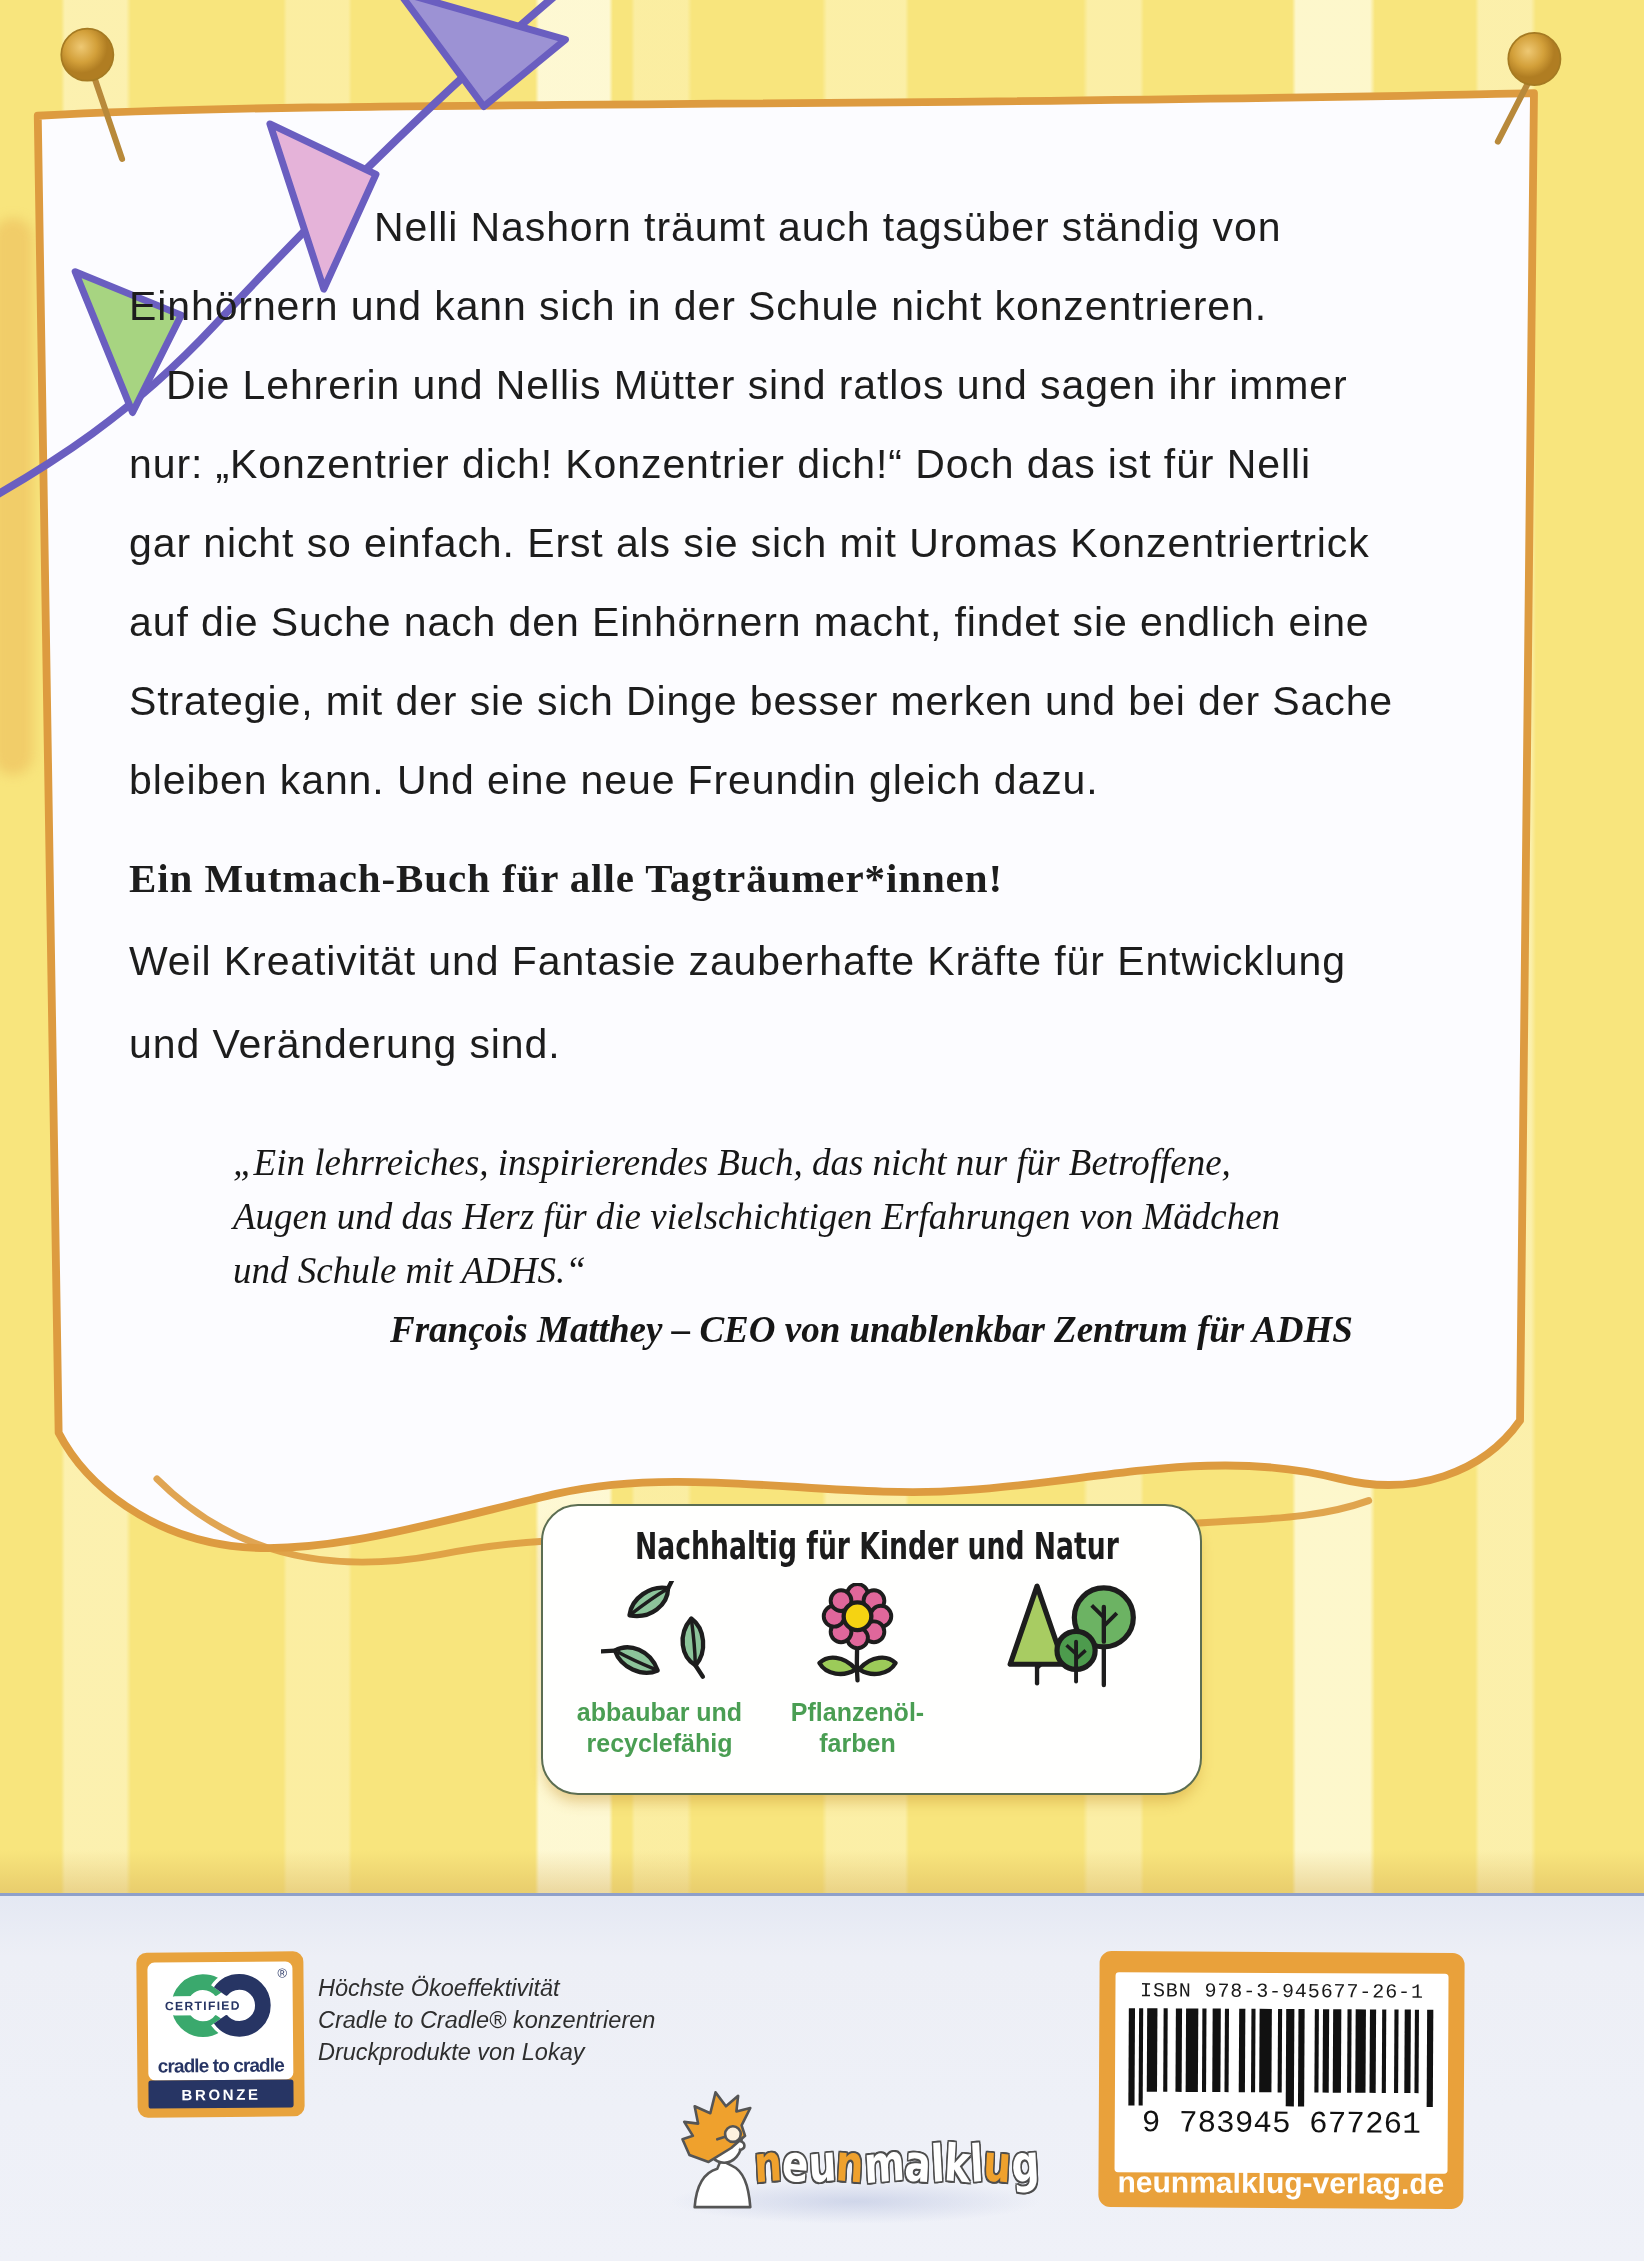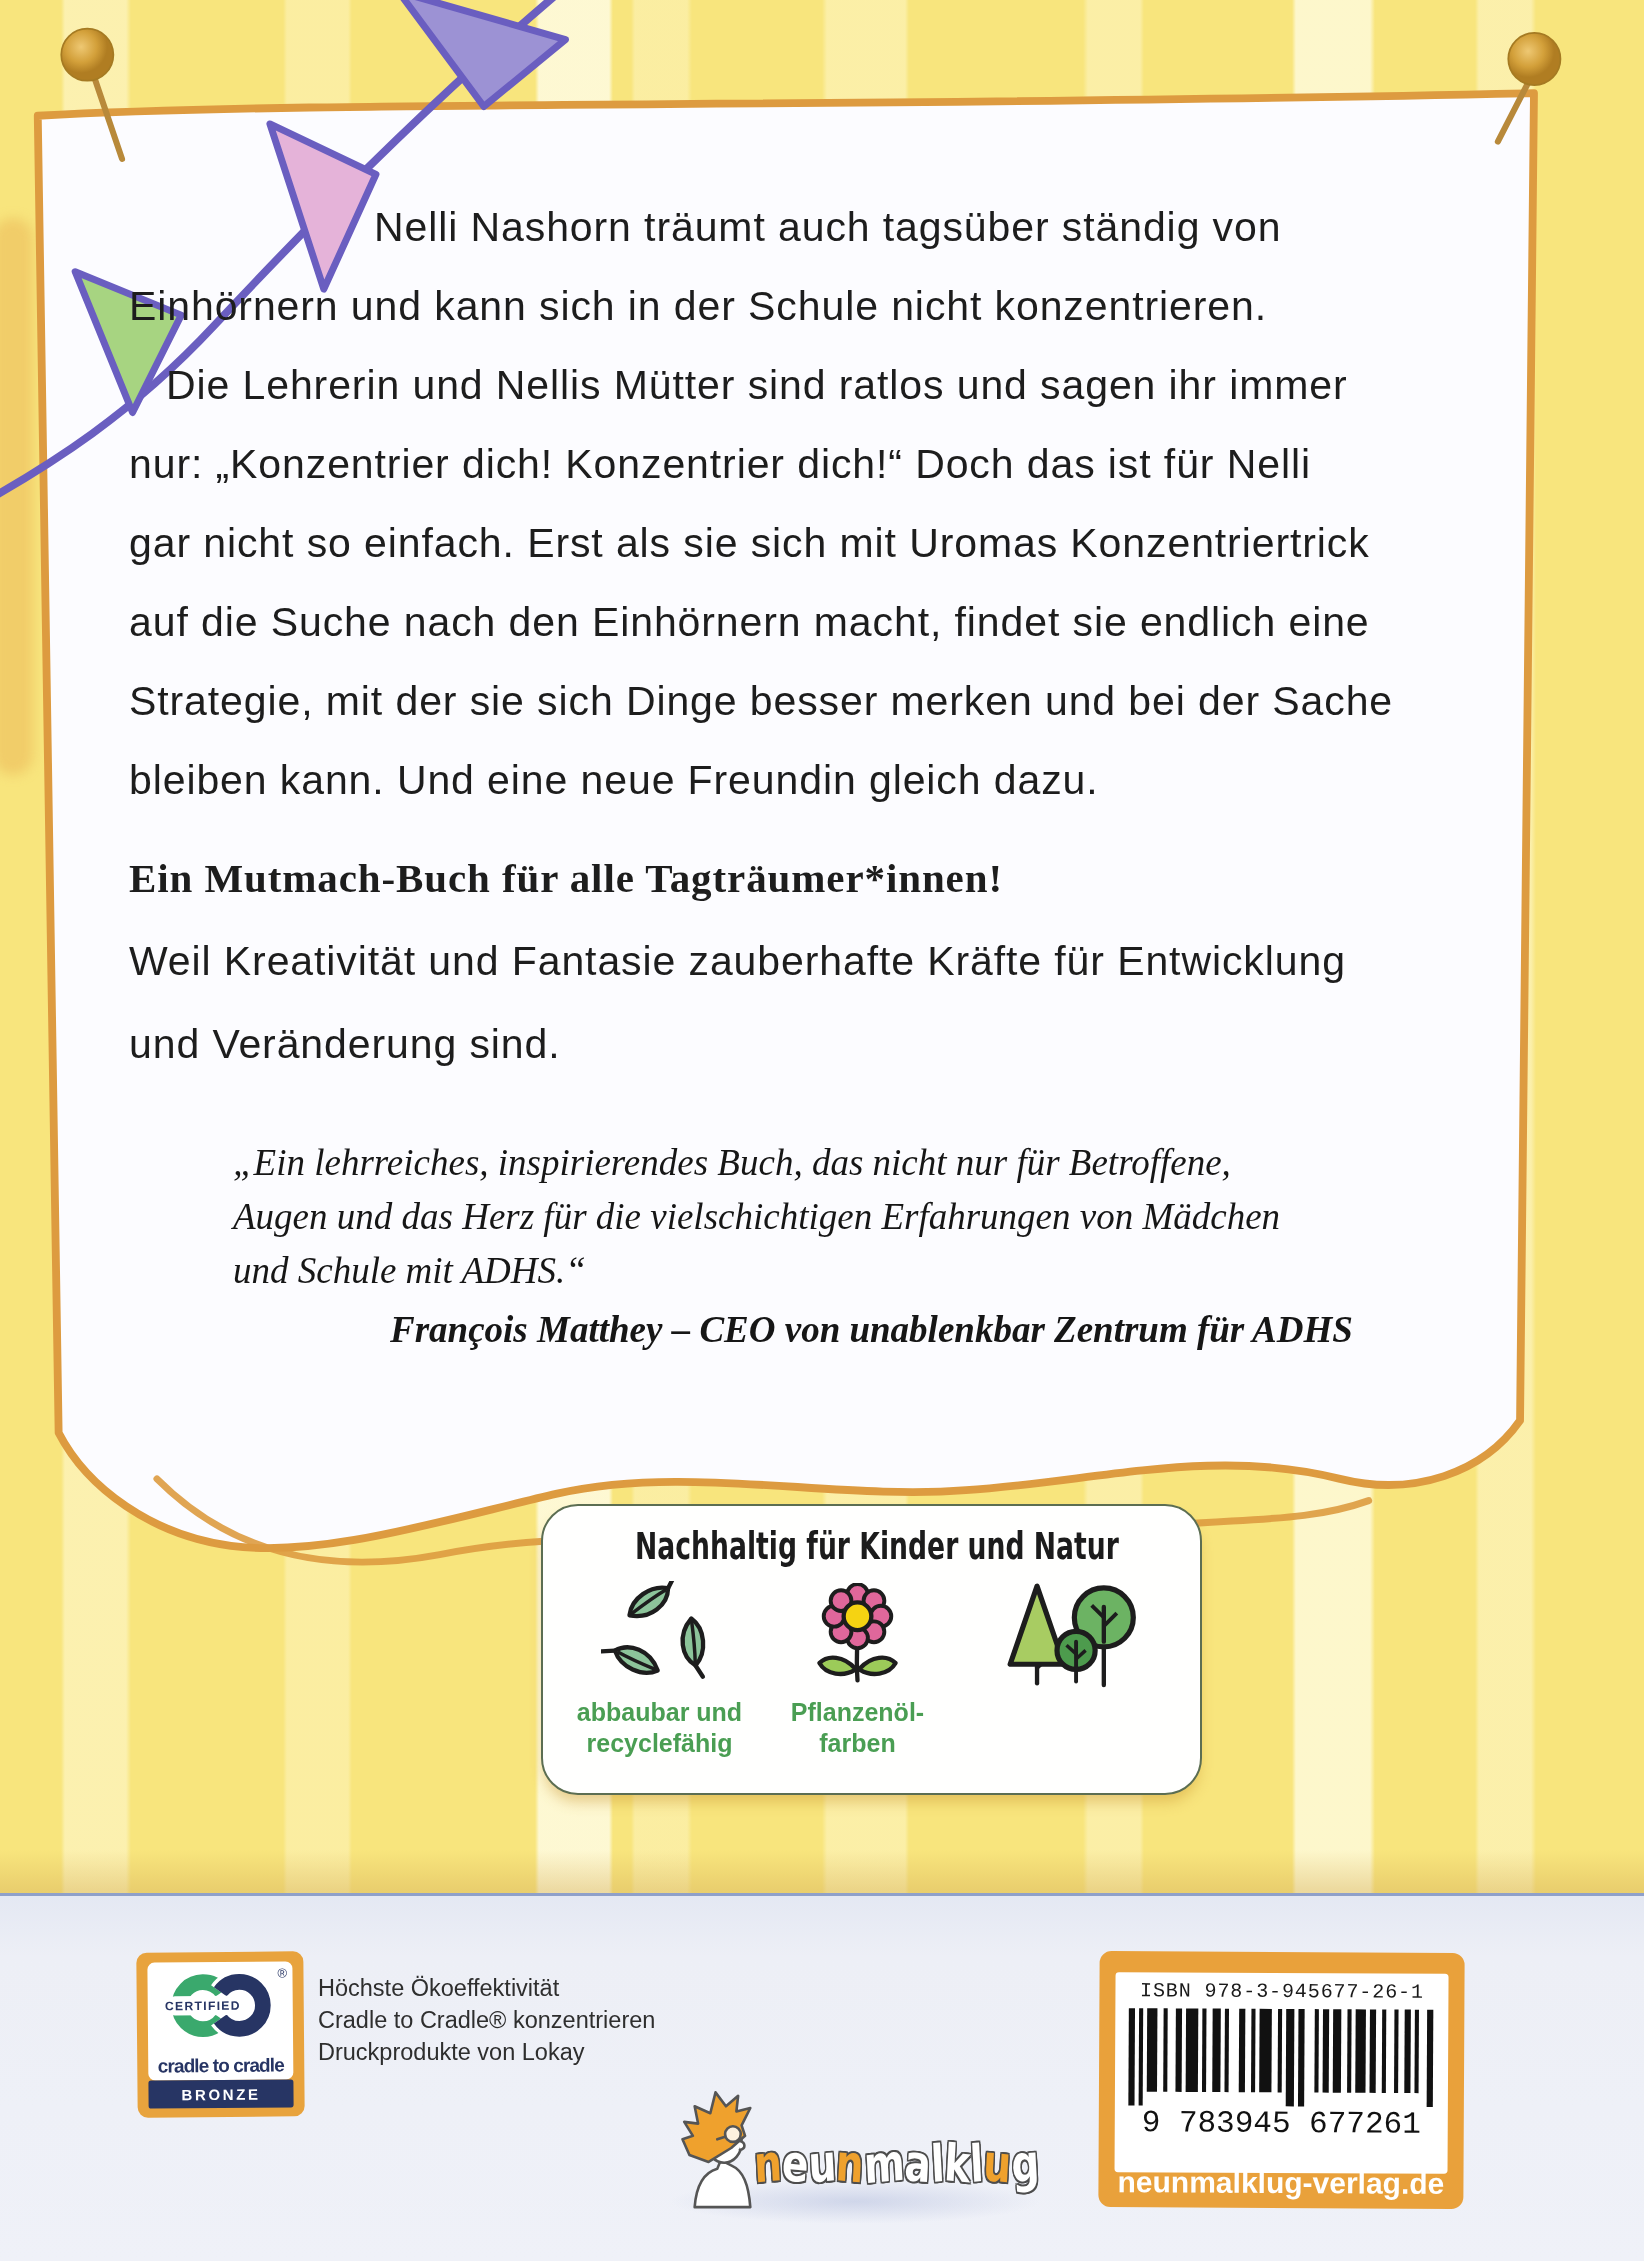--- a/index.html
+++ b/index.html
@@ -64,21 +64,21 @@
   .c2c{left:137px; top:1952px; width:167px; height:165px; background:#e8a33d;
     border-radius:10.4px; transform:rotate(-.5deg);}
   .c2c-card{position:absolute; left:11.3px; top:10.4px; right:11.3px; height:118px;
     background:#fff; border-radius:7px;}
   .c2c-reg{position:absolute; right:5.2px; top:3.5px; font-size:13px; color:#273564;}
   .c2c-name{position:absolute; left:0; right:0; bottom:3.5px; text-align:center;
     font-weight:bold; font-size:19px; letter-spacing:-0.9px; color:#273564;}
   .c2c-bronze{position:absolute; left:11.3px; right:11.3px; bottom:8.7px; height:28px;
     background:#273564; border-radius:2.6px; display:flex; align-items:center;
     justify-content:center; color:#fff; font-weight:bold; font-size:15px; letter-spacing:2.6px;}
-  .c2c-text{left:318px; top:1972px; font-size:23.5px; line-height:32px; color:#2e2e2e;}
+  .c2c-text{left:318px; top:1972px; font-size:23.5px; line-height:32px; color:#2e2e2e;font-style:italic;}
   .c2c-text .line{white-space:nowrap;}
   
   .isbn{left:1099px; top:1952px; width:365px; height:256px; background:#e9a13b;
     border-radius:12px; transform:rotate(.3deg);}
   .isbn-card{position:absolute; left:15.7px; top:21px; right:15.7px; height:200px;
     background:#fff; border-radius:3.5px; text-align:center;}
   .isbn-num{margin-top:7px; font-family:"Liberation Mono", monospace;
     font-size:20px; letter-spacing:0.9px; color:#1a1a1a; white-space:nowrap;}
   .isbn-digits{margin-top:-3.5px; font-family:"Liberation Mono", monospace;
     font-size:31px; color:#111; white-space:nowrap;}

